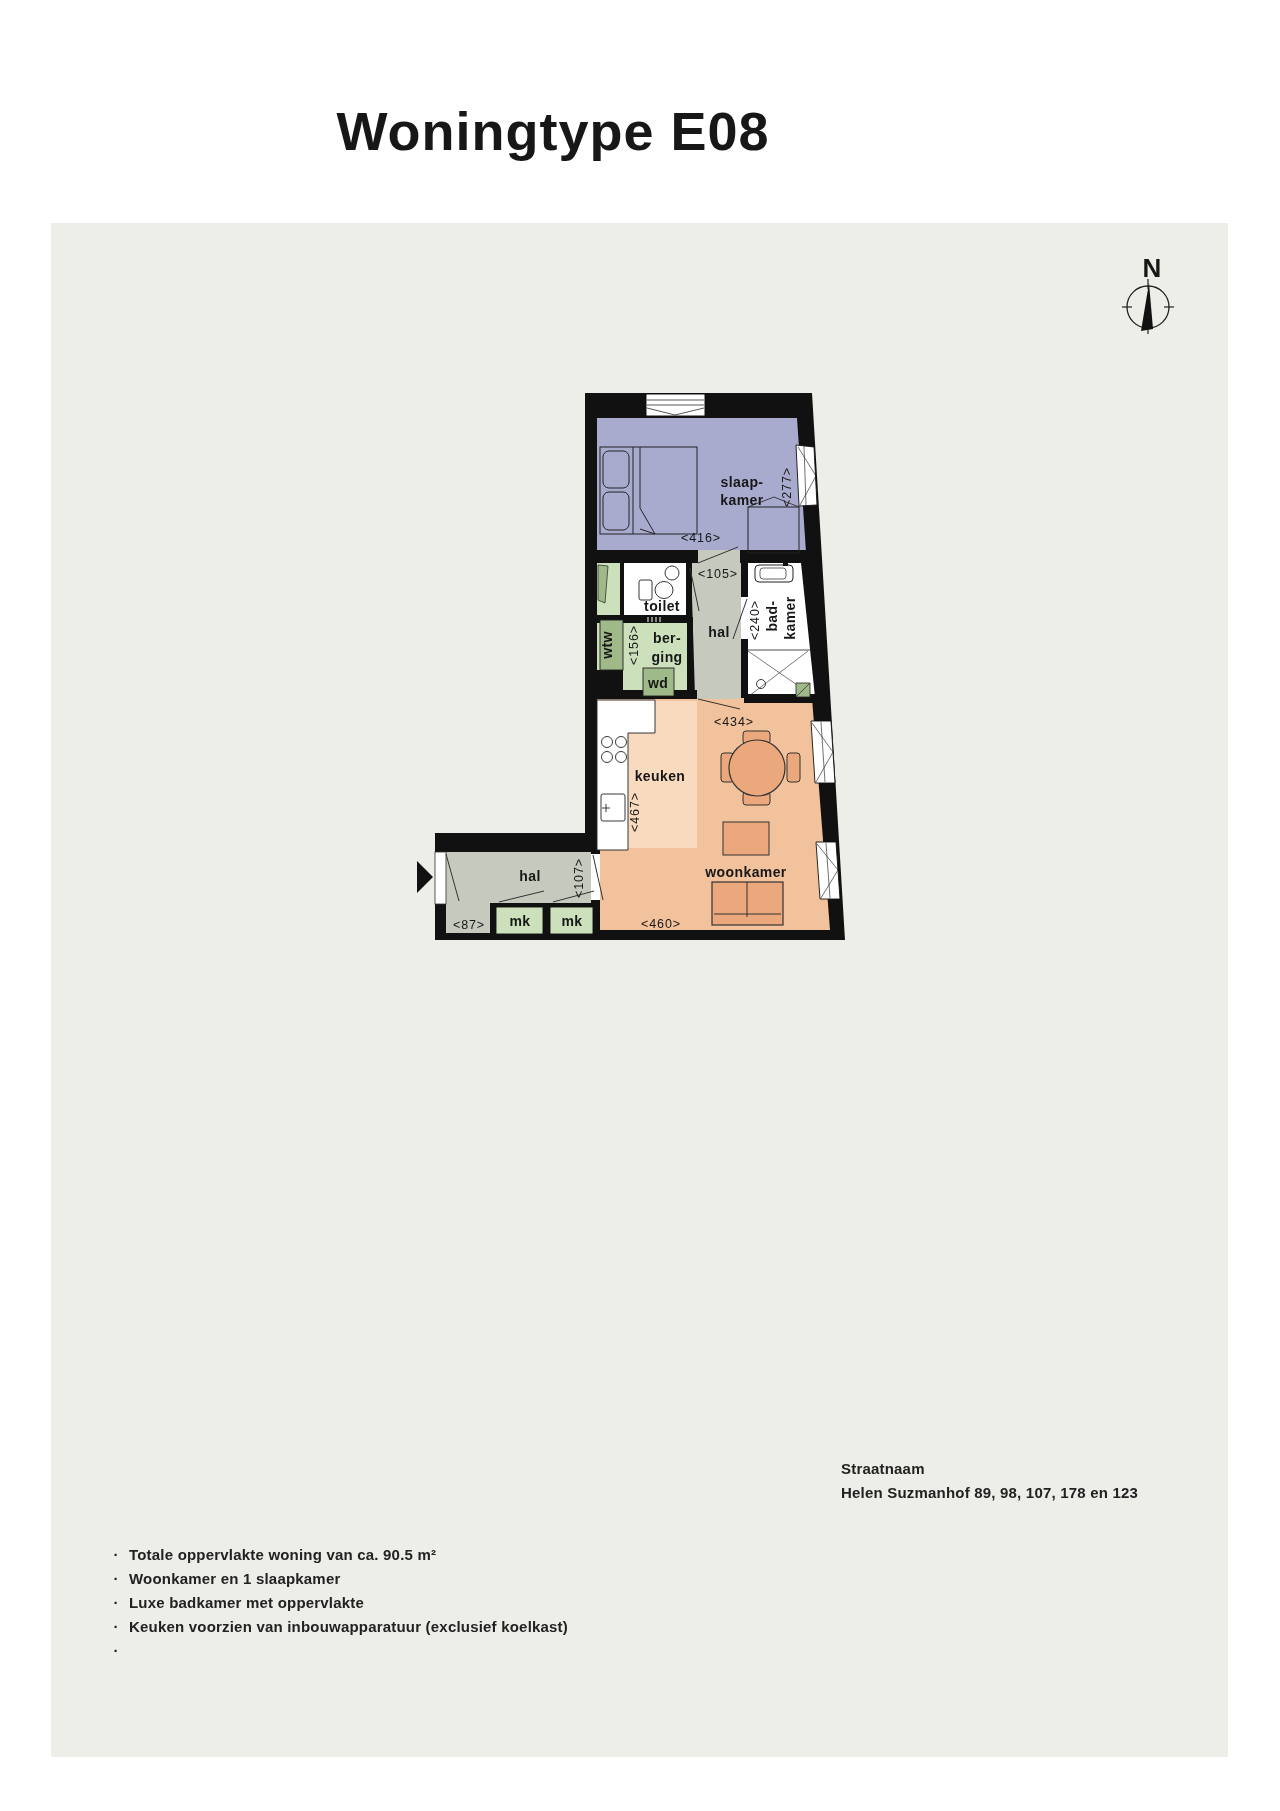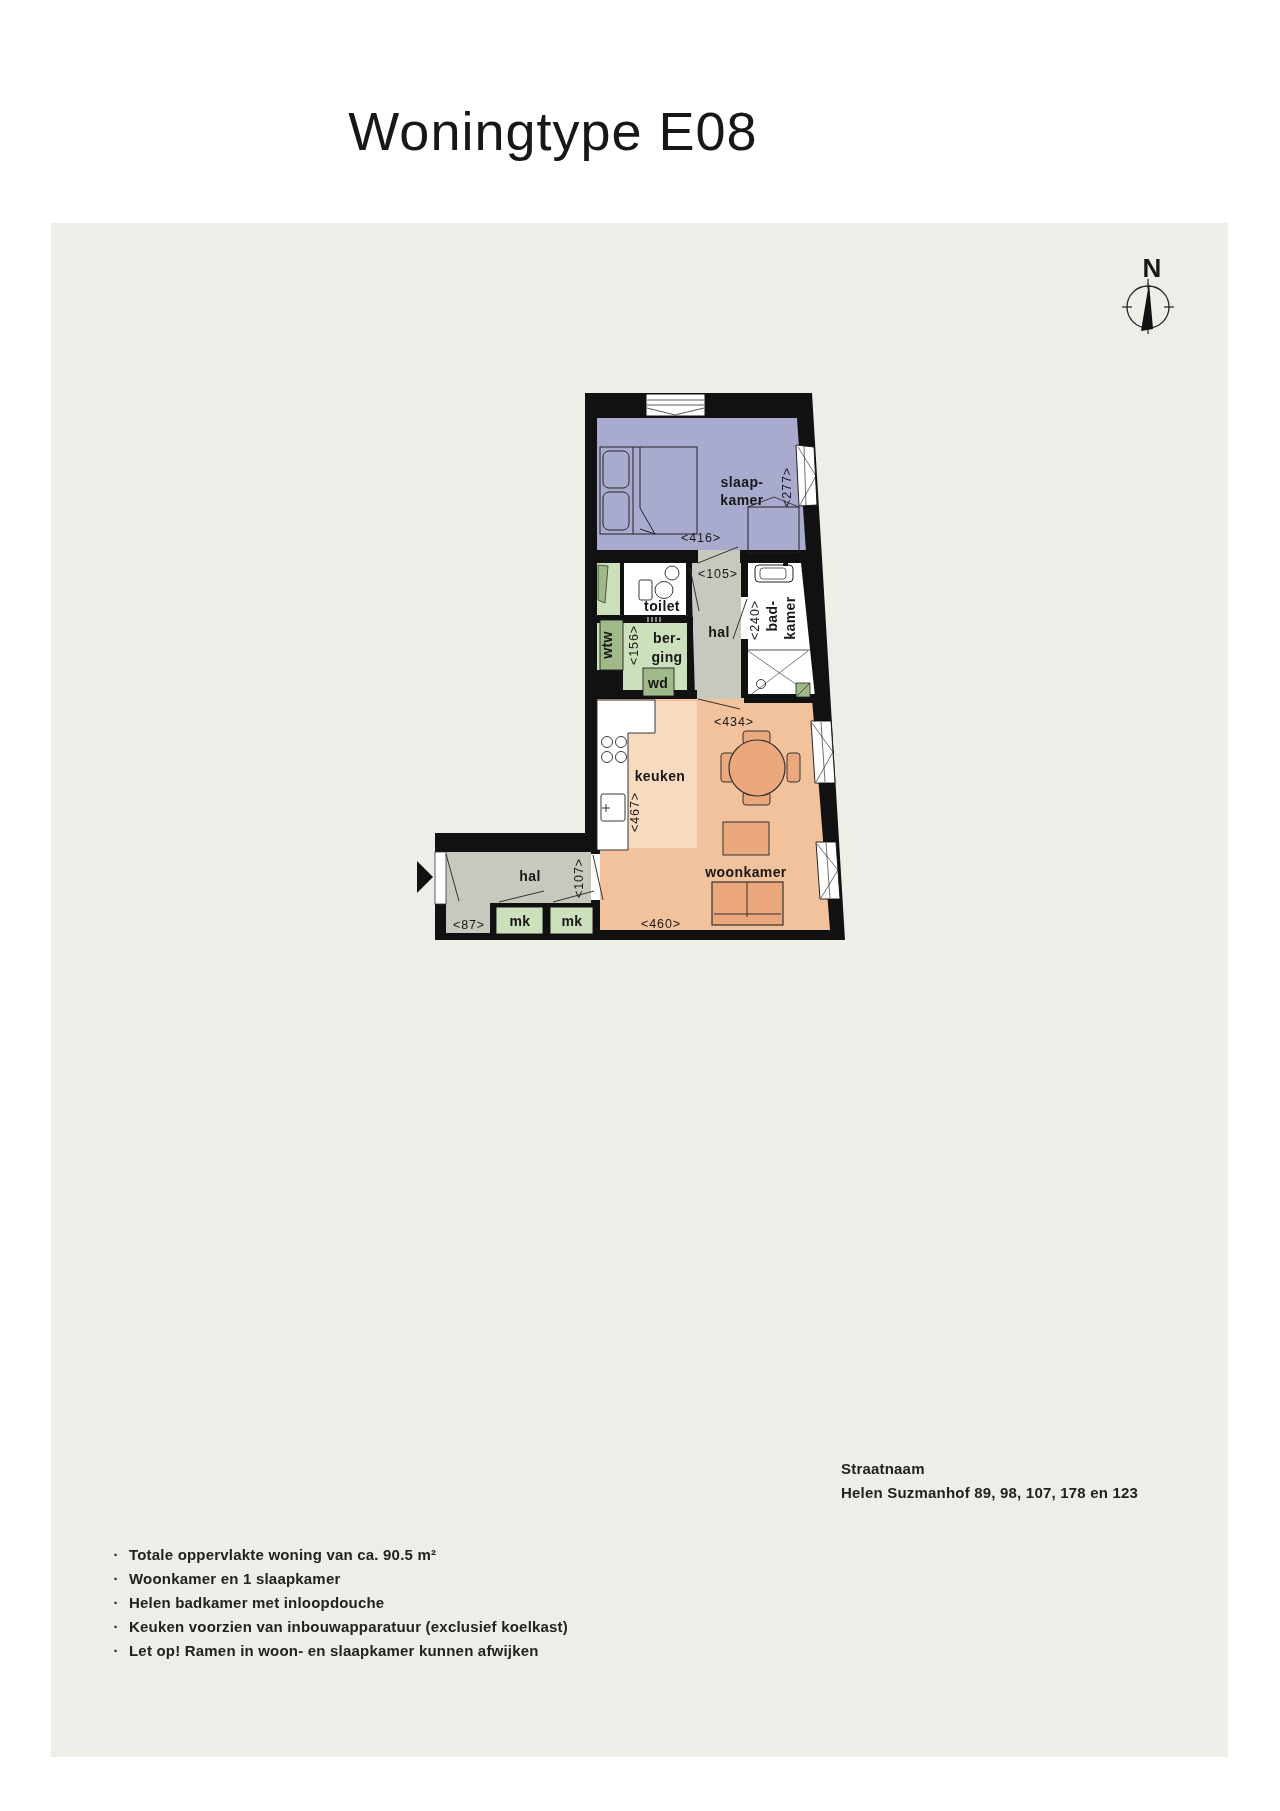--- a/index.html
+++ b/index.html
@@ -1,20 +1,20 @@
 <!DOCTYPE html>
 <html><head>
 <meta charset="utf-8">
 <style>
   html,body{margin:0;padding:0;background:#ffffff;}
   .page{position:relative;width:1280px;height:1811px;background:#ffffff;overflow:hidden;
         font-family:"Liberation Sans",sans-serif;color:#1c1c1c;}
   .panel{position:absolute;left:51px;top:223px;width:1177px;height:1534px;background:#edeee8;}
   .title{position:absolute;left:553px;top:100px;transform:translateX(-50%);
-         font-size:54px;font-weight:400;letter-spacing:1px;white-space:nowrap;color:#171717;}
+         font-size:54px;font-weight:700;letter-spacing:1px;white-space:nowrap;color:#171717;}
   svg text{font-family:"Liberation Sans",sans-serif;fill:#171717;}
   .room-label{font-size:14px;font-weight:700;letter-spacing:0.4px;}
   .dim-label{font-size:12.5px;font-weight:400;letter-spacing:0.9px;}
   .compass-n{font-size:26px;font-weight:700;}
   .footer-list{position:absolute;left:112px;top:1543px;list-style:none;margin:0;padding:0;
                font-size:15px;font-weight:700;letter-spacing:0.2px;color:#222;}
   .footer-list li{display:flex;gap:9px;line-height:24px;}
   .footer-list .b{width:8px;text-align:center;}
   .address{position:absolute;left:841px;top:1457px;font-size:15px;font-weight:700;
            letter-spacing:0.2px;line-height:24px;color:#222;}
@@ -181,29 +181,28 @@
     <li>
         <span class="b">·</span>
         <span>Totale oppervlakte woning van ca. 90.5 m²</span>
       </li>
     <li>
         <span class="b">·</span>
         <span>Woonkamer en 1 slaapkamer</span>
       </li>
     <li>
         <span class="b">·</span>
-        <span>Helen badkamer met inloopdouche</span>
+        <span>Luxe badkamer met oppervlakte</span>
       </li>
     <li>
         <span class="b">·</span>
         <span>Keuken voorzien van inbouwapparatuur (exclusief koelkast)</span>
       </li>
     <li>
         <span class="b">·</span>
-        <span>Let op! Ramen in woon- en slaapkamer kunnen afwijken</span>
       </li>
   </ul>
 
   <div class="address">
     <div>Straatnaam</div>
     <div>Helen Suzmanhof 89, 98, 107, 178 en 123</div>
   </div>
 
 </div>
 

